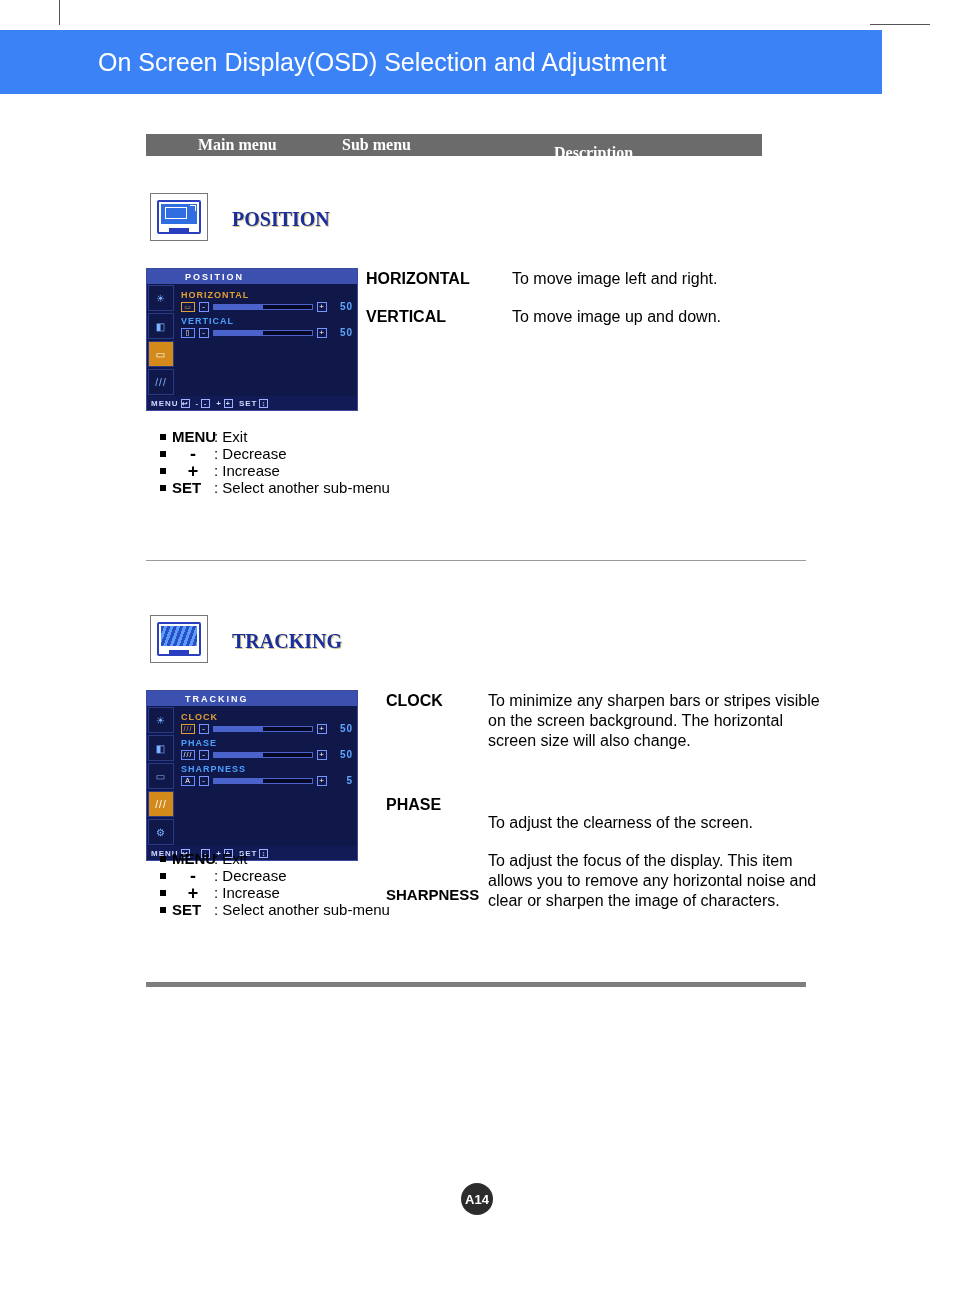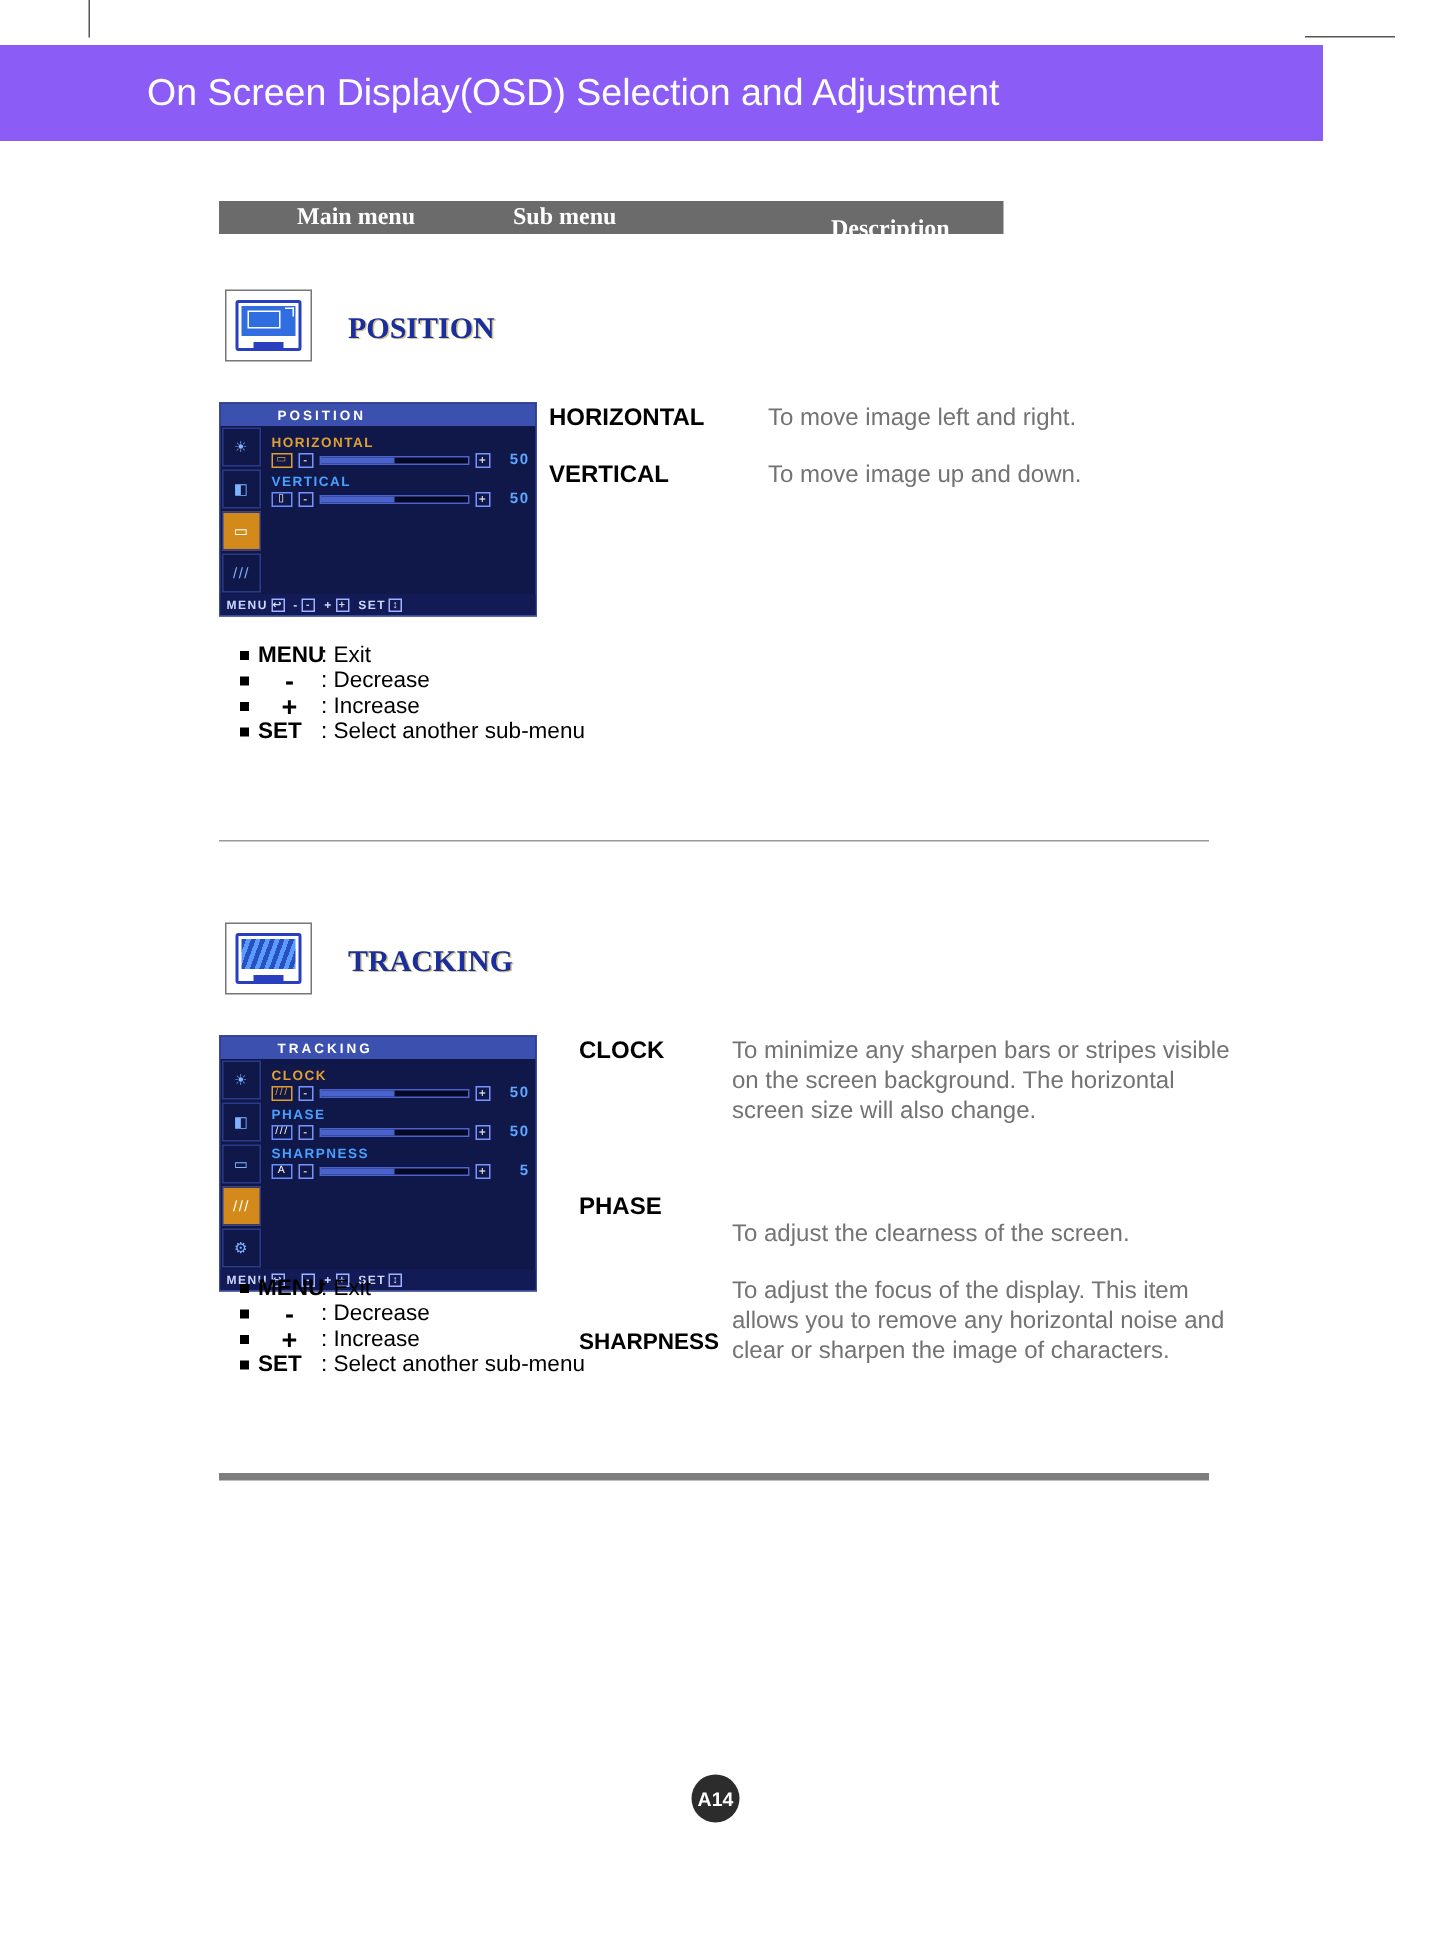--- a/index.html
+++ b/index.html
@@ -13,34 +13,34 @@
   }
   .crop-line-v { position: absolute; top: 0; left: 59px; width: 1px; height: 25px; background: #555; }
   .crop-line-h { position: absolute; top: 24px; left: 870px; width: 60px; height: 1px; background: #555; }
 
   .title-bar {
     position: absolute;
     top: 30px;
     left: 0;
     width: 882px;
     height: 64px;
-    background: #8b5cf6;
+    background: #3b82f6;
     color: #fff;
     font-size: 25px;
     font-weight: 400;
     padding-left: 98px;
     display: flex;
     align-items: center;
   }
 
   .headers-bar {
     position: absolute;
     top: 134px;
     left: 146px;
-    width: 523px;
+    width: 616px;
     height: 22px;
     background: #6b6b6b;
     color: #fff;
     font-weight: bold;
     font-size: 16px;
     display: flex;
     align-items: center;
     font-family: Georgia, 'Times New Roman', serif;
   }
   .headers-bar .h1 { position: absolute; left: 52px; }
@@ -116,21 +116,21 @@
     position: absolute; left: 220px; top: 76px;
     font-weight: bold; font-size: 16px; line-height: 20px;
   }
   .subcol .item { margin-bottom: 18px; }
   .subcol.trk { left:240px; }
   .subcol.trk .item { margin-bottom: 84px; }
   .subcol.trk .item.phase { margin-bottom: 70px; }
 
   .desccol {
     position: absolute; left: 366px; top: 76px; width: 320px;
-    font-size: 16px; line-height: 20px; color:#737373;
+    font-size: 16px; line-height: 20px; color:#000000;
   }
   .desccol .d { margin-bottom: 18px; }
   .desccol.trk { left: 342px; width: 340px; }
   .desccol.trk .d1 { height: 104px; }
   .desccol.trk .d2 { height: 90px; }
 
   .divider1 { position:absolute; top: 560px; left:146px; width:660px; height:1px; background:#9a9a9a;}
   .divider2 { position:absolute; top: 982px; left:146px; width:660px; height:5px; background:#7e7e7e;}
 
   .page-badge {

